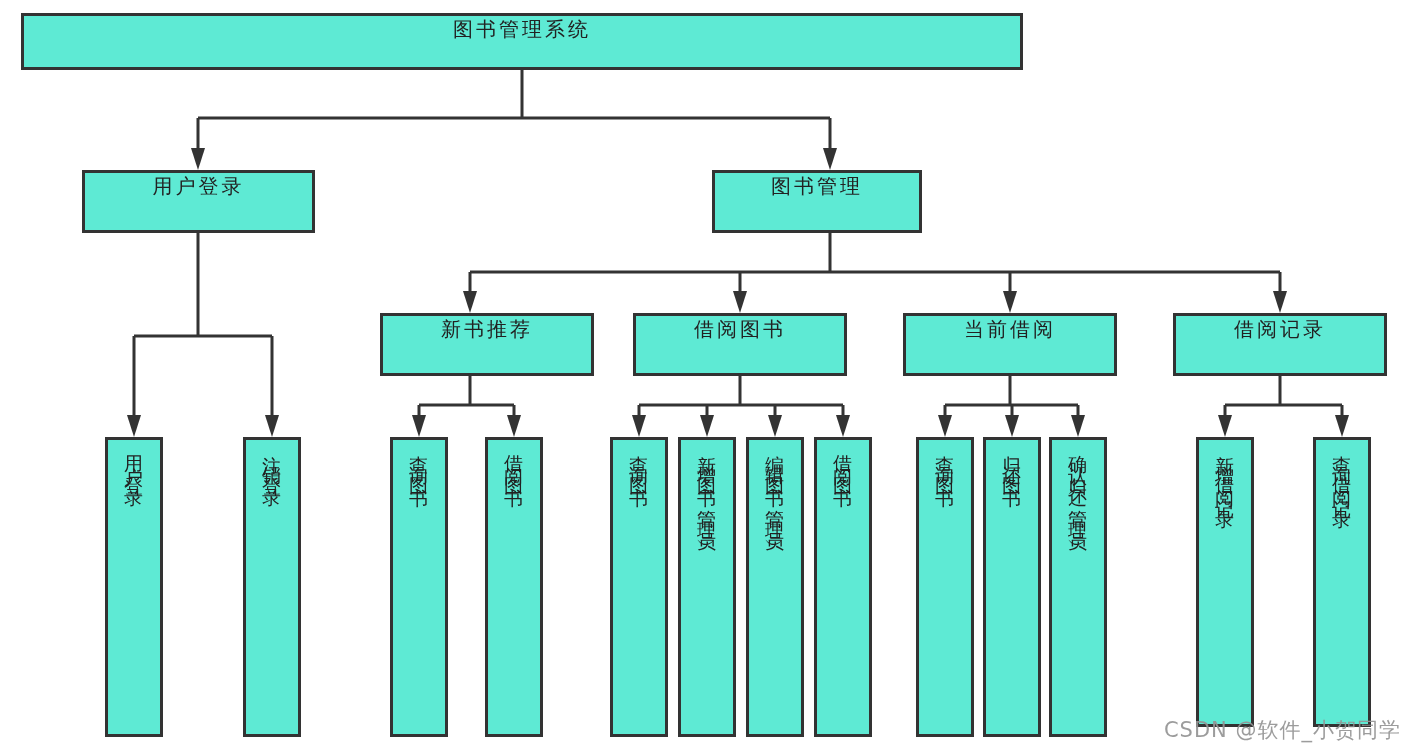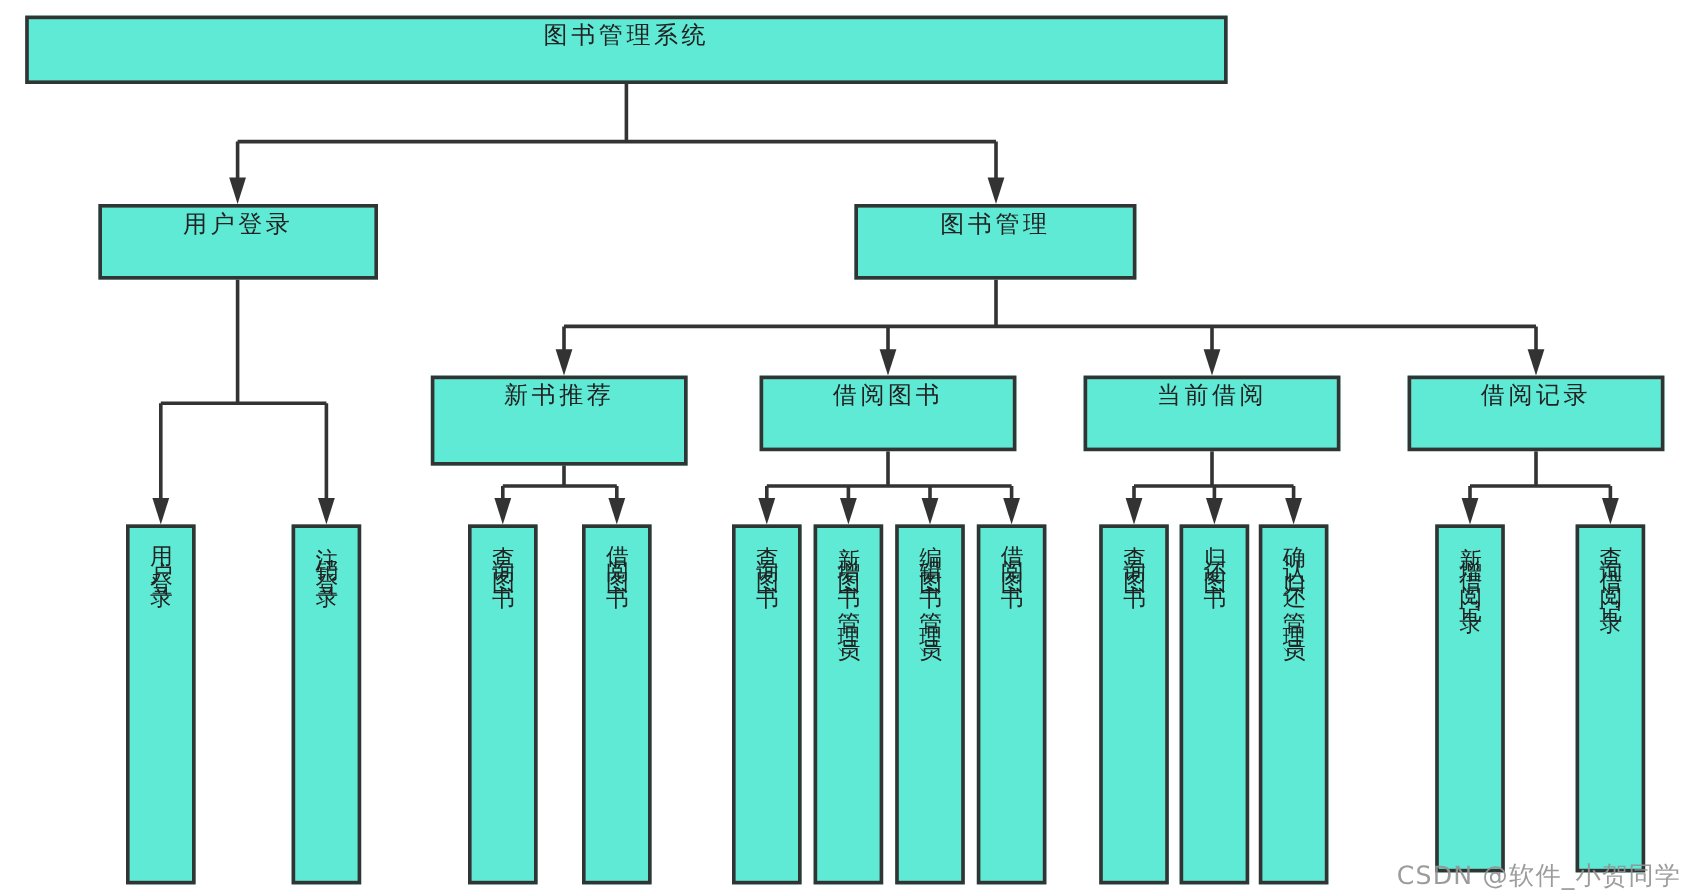--- a/index.html
+++ b/index.html
@@ -85,25 +85,25 @@
     <polygon points="1335,415 1349,415 1342,437" fill="#333333" stroke="none"></polygon>
   </svg>
 
   <div class="box" style="left:21px;top:13px;width:1002px;height:57px">
     <span class="hlabel">图书管理系统</span>
   </div>
 
   <div class="box" style="left:82px;top:170px;width:233px;height:63px">
     <span class="hlabel">用户登录</span>
   </div>
-  <div class="box" style="left:712px;top:170px;width:235px;height:63px">
+  <div class="box" style="left:712px;top:170px;width:210px;height:63px">
     <span class="hlabel">图书管理</span>
   </div>
 
-  <div class="box" style="left:359px;top:313px;width:214px;height:75px">
+  <div class="box" style="left:380px;top:313px;width:214px;height:63px">
     <span class="hlabel">新书推荐</span>
   </div>
   <div class="box" style="left:633px;top:313px;width:214px;height:63px">
     <span class="hlabel">借阅图书</span>
   </div>
   <div class="box" style="left:1173px;top:313px;width:214px;height:63px">
     <span class="hlabel">借阅记录</span>
   </div>
   <div class="box" style="left:903px;top:313px;width:214px;height:63px">
     <span class="hlabel">当前借阅</span>

